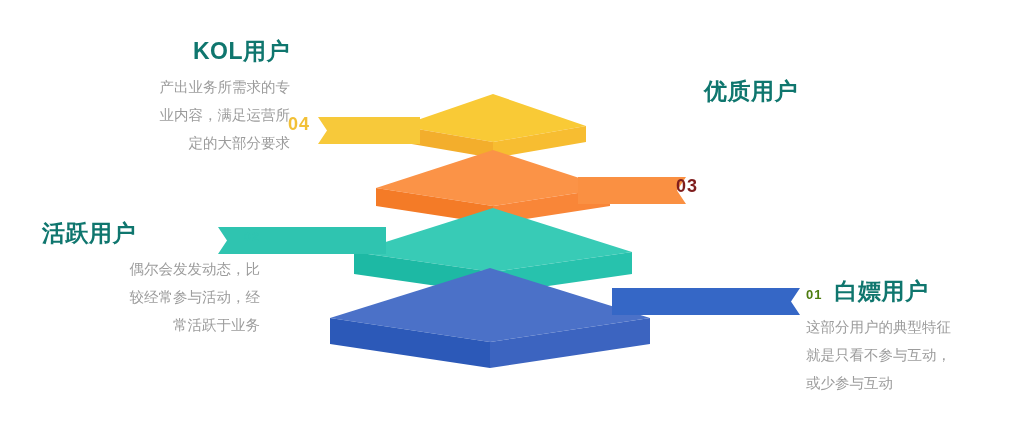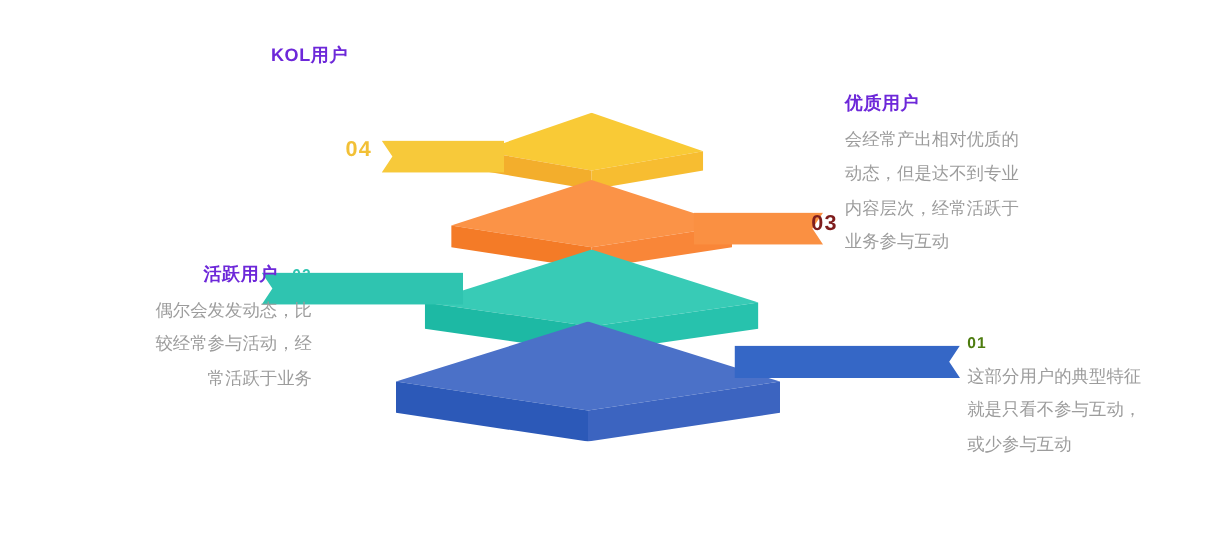--- a/index.html
+++ b/index.html
@@ -17,23 +17,23 @@
     position: relative;
     width: 1024px;
     height: 448px;
   }
 
   
   .block {
     position: absolute;
   }
   .block .title {
-    font-size: 15px;
+    font-size: 23px;
     font-weight: bold;
-    color: #6d28d9;
+    color: #0f766e;
     letter-spacing: 0.5px;
     white-space: nowrap;
     line-height: 1.2;
   }
   .block .desc {
     font-size: 14.5px;
     color: #9c9c9c;
     line-height: 1.95;
     margin-top: 7px;
     white-space: pre-line;
@@ -50,21 +50,21 @@
   
   #block-free { left: 806px; top: 278px; width: 220px; }
 
   
   .title-row {
     display: flex;
     align-items: baseline;
     gap: 12px;
     white-space: nowrap;
   }
-  .title-row.to-right { justify-content: flex-end; }
+  .title-row.to-right { justify-content: space-between; }
   .num-inline {
     font-size: 13px;
     font-weight: bold;
     letter-spacing: 1px;
   }
 
   
   .num-float {
     position: absolute;
     font-size: 18px;
@@ -166,42 +166,42 @@
     </div>
   <div class="ribbon notch-right" id="ribbon-01">
       <i></i>
     </div>
 
   <div class="num-float" id="num-04">04</div>
   <div class="num-float" id="num-03">03</div>
 
   <div class="block align-right" id="block-kol">
     <div class="title">KOL用户</div>
+    <div class="desc">产出业务所需求的专
+业内容，满足运营所
+定的大部分要求</div>
   </div>
 
   <div class="block align-left" id="block-quality">
     <div class="title">优质用户</div>
-    <div class="desc">会经常产出相对优质的
-动态，但是达不到专业
-内容层次，经常活跃于
-业务参与互动</div>
   </div>
 
   <div class="block align-right" id="block-active">
     <div class="title-row to-right">
       <span class="title">活跃用户</span>
       <span class="num-inline" style="color:#2FC4B0">02</span>
     </div>
     <div class="desc">偶尔会发发动态，比
 较经常参与活动，经
 常活跃于业务</div>
   </div>
 
   <div class="block align-left" id="block-free">
     <div class="title-row">
       <span class="num-inline" style="color:#4d7c0f">01</span>
+      <span class="title">白嫖用户</span>
     </div>
     <div class="desc">这部分用户的典型特征
 就是只看不参与互动，
 或少参与互动</div>
   </div>
 
 </div>
 
 </body></html>

